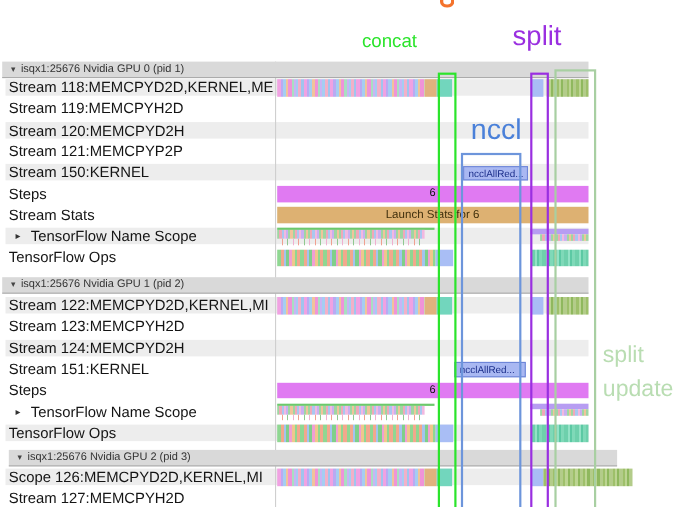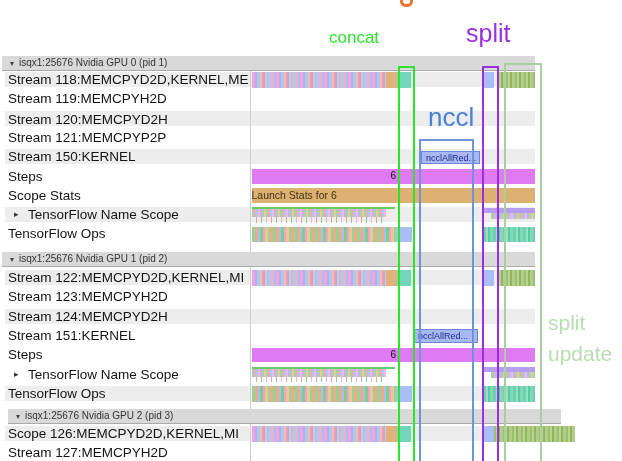--- a/index.html
+++ b/index.html
@@ -40,21 +40,21 @@
   .tan-blk  { background:#e0b27e; }
   .teal-blk { background:#72d6bd; }
   .blue-blk { background:#a9bef5; }
   .steps-bar {
     position:absolute; left:251.5px; width:283.5px; height:14.5px;
     background:#e07af2; z-index:2; text-align:center;
     font-size:10px; line-height:14.5px; color:#111;
   }
   .launch-bar {
     position:absolute; left:251.5px; width:283.5px; height:15px;
-    background:#ddb172; z-index:2; text-align:left;
+    background:#ddb172; z-index:2; text-align:center;
     font-size:10.5px; line-height:15px; color:#40300d;
   }
   .nccl-bar {
     position:absolute; height:13.5px; background:#a9b8f2;
     border:1px solid #6e86d8; z-index:2;
     font-size:9px; line-height:12px; color:#1b2e8a;
     padding-left:4px; white-space:nowrap; overflow:hidden;
   }
   .ns-purple { background:#b79df2; }
   .ns-greenline { background:#6cc96c; }
@@ -88,21 +88,21 @@
   <div class="rowbg" style="top:110.6px;"></div>
   <div class="rowbg" style="top:149.2px;"></div>
   <div class="rowbg" style="top:207.1px;"></div>
 
   <div class="lbl" style="top:70px;">Stream 118:MEMCPYD2D,KERNEL,ME</div>
   <div class="lbl" style="top:89.3px;">Stream 119:MEMCPYH2D</div>
   <div class="lbl" style="top:110px;">Stream 120:MEMCPYD2H</div>
   <div class="lbl" style="top:127.9px;">Stream 121:MEMCPYP2P</div>
   <div class="lbl" style="top:147.2px;">Stream 150:KERNEL</div>
   <div class="lbl" style="top:166.5px;">Steps</div>
-  <div class="lbl" style="top:185.8px;">Scope Stats</div>
+  <div class="lbl" style="top:185.8px;">Stream Stats</div>
   <div class="ns-arrow" style="top:205.1px;">▸</div>
   <div class="lbl indent" style="top:205.1px;">TensorFlow Name Scope</div>
   <div class="lbl" style="top:224.4px;">TensorFlow Ops</div>
 
   <div class="seg dense-stream" style="left:251.5px; top:71.5px; width:134px; height:16px;"></div>
   <div class="seg tan-blk" style="left:385.5px; top:71.5px; width:11.5px; height:16px;"></div>
   <div class="seg teal-blk" style="left:397px;   top:71.5px; width:14px;   height:16px;"></div>
   <div class="seg blue-blk" style="left:482.5px; top:71.5px; width:11px;   height:16px;"></div>
   <div class="seg green-seg" style="left:497px;  top:71.5px; width:38px;   height:16px;"></div>
 

